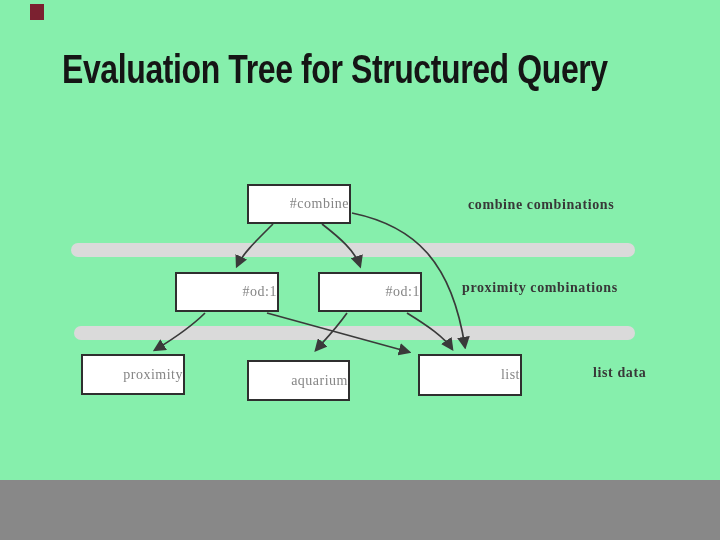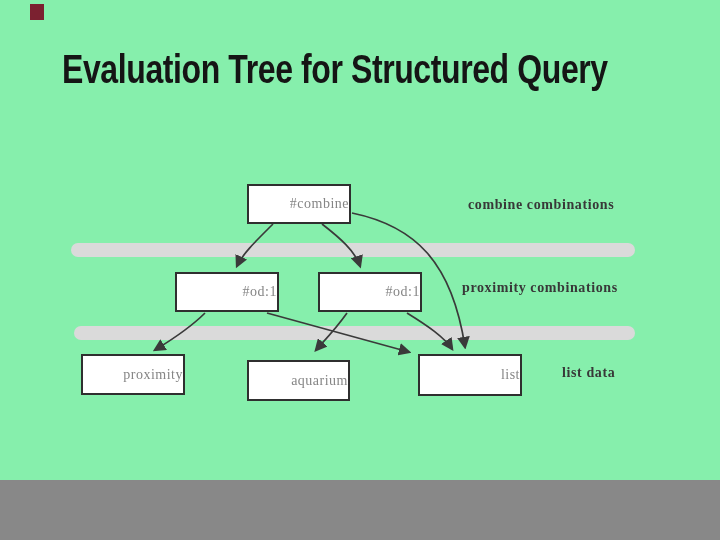--- a/index.html
+++ b/index.html
@@ -32,21 +32,21 @@
   .node.od1r    {left:318px;top:272px;width:104px;height:40px;}
   .node.tropical{left:81px; top:354px;width:104px;height:41px;}
   .node.aquarium{left:247px;top:354px;width:103px;height:41px;margin-top:6px;}
   .node.fish    {left:418px;top:354px;width:104px;height:42px;}
   .layer-label{
     position:absolute;font-family:"Liberation Serif",serif;font-weight:700;
     color:#383838;font-size:14px;letter-spacing:0.6px;white-space:nowrap;
   }
   .layer-label.l1{left:468px;top:197px;}
   .layer-label.l2{left:462px;top:280px;}
-  .layer-label.l3{left:562px;top:365px;text-align:right;}
+  .layer-label.l3{left:593px;top:365px;text-align:right;}
 </style>
 </head>
 <body>
 
 <div class="slide">
 
   <div class="corner-mark tl"></div>
   <div class="corner-mark bl"></div>
 
   <h1 class="title">Evaluation Tree for Structured Query</h1>

